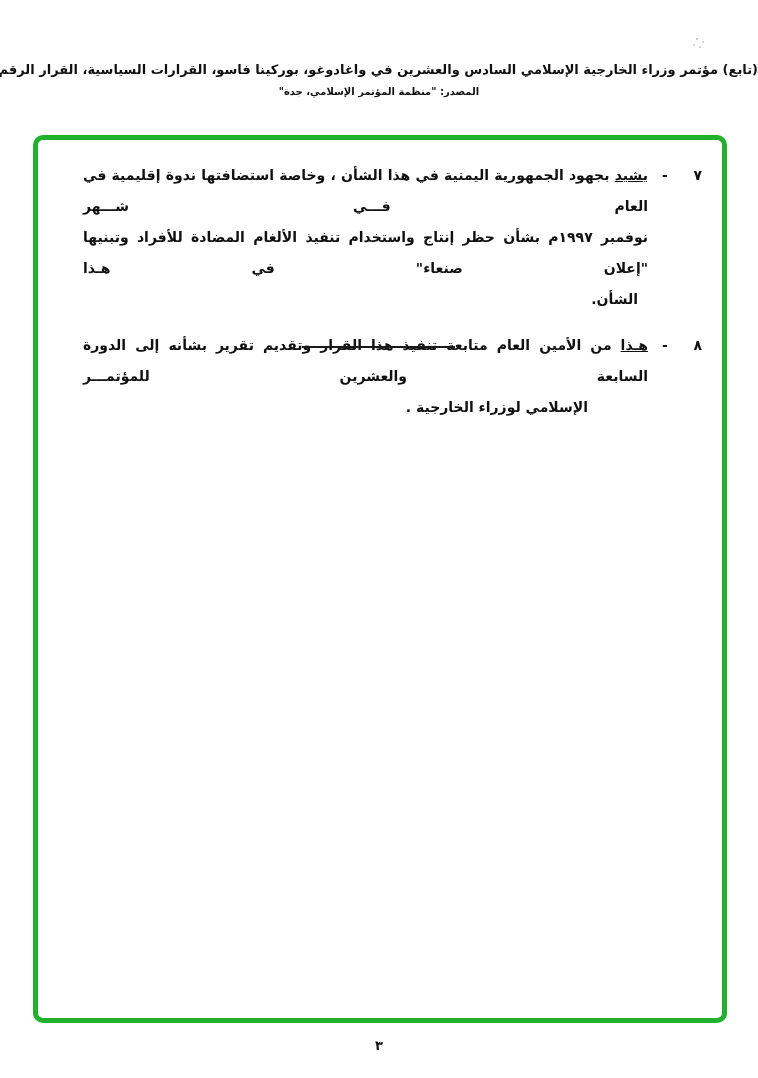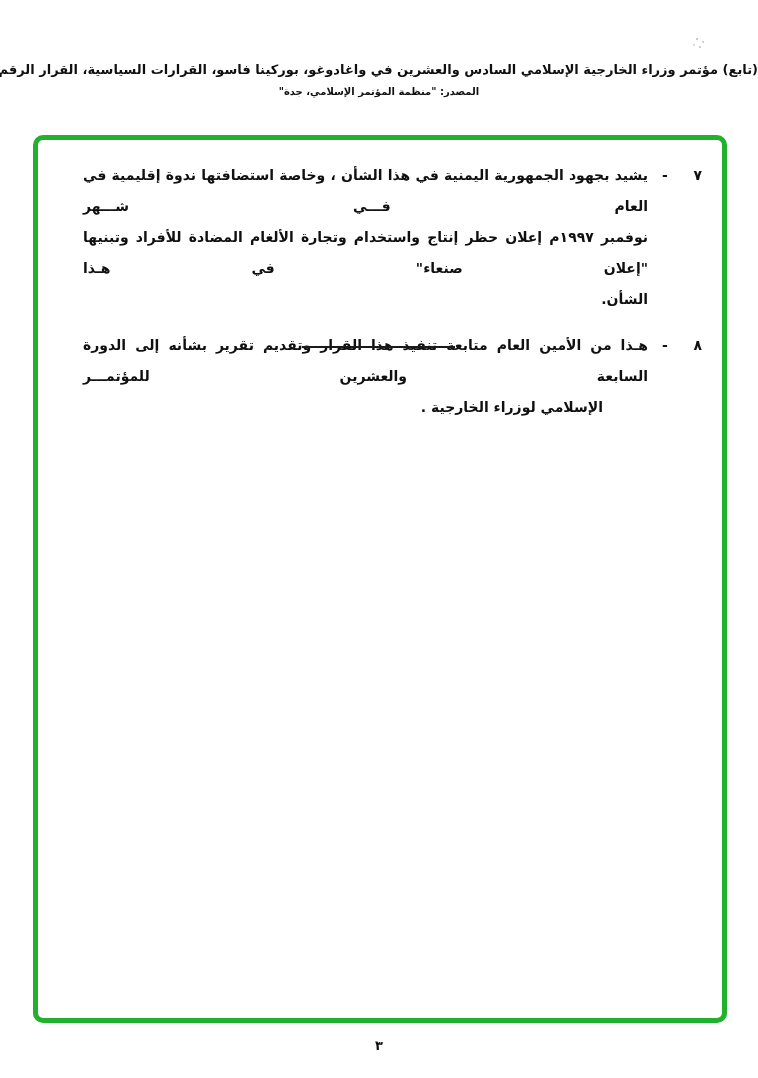--- a/index.html
+++ b/index.html
@@ -72,23 +72,24 @@
     font-weight: bold;
     line-height: 31px;
   }
   .line.justify {
     text-align: justify;
     text-align-last: justify;
   }
   .line.endline { text-align: right; }
   .lead {
     font-weight: bold;
+    text-decoration: underline;
   }
-  .indent-small { }
-  .indent-large { margin-right: 45px; }
+  .indent-small { margin-right: 10px; }
+  .indent-large { margin-right: 60px; }
 
   .separator {
     position: absolute;
     top: 206px; left: 264px;
     width: 153px;
     border-top: 2px solid #1a1a1a;
   }
 
   .page-number {
     position: absolute;
@@ -116,21 +117,21 @@
       <div class="item">
         <div class="marker">
           <span>٧</span>
           <span>-</span>
         </div>
         <div class="item-text">
           <div class="line justify">
             <span class="lead">يشيد</span>
             <span>بجهود الجمهورية اليمنية في هذا الشأن ، وخاصة استضافتها ندوة إقليمية في العام فـــي شـــهر</span>
           </div>
-          <div class="line justify">نوفمبر ١٩٩٧م إعلان حظر إنتاج واستخدام وتجارة الألغام المضادة للأفراد وتبنيها "إعلان صنعاء" في هـذا</div>
+          <div class="line justify">نوفمبر ١٩٩٧م بشأن حظر إنتاج واستخدام تنفيذ الألغام المضادة للأفراد وتبنيها "إعلان صنعاء" في هـذا</div>
           <div class="line endline indent-small">الشأن.</div>
         </div>
       </div>
 
       <div class="item">
         <div class="marker">
           <span>٨</span>
           <span>-</span>
         </div>
         <div class="item-text">

